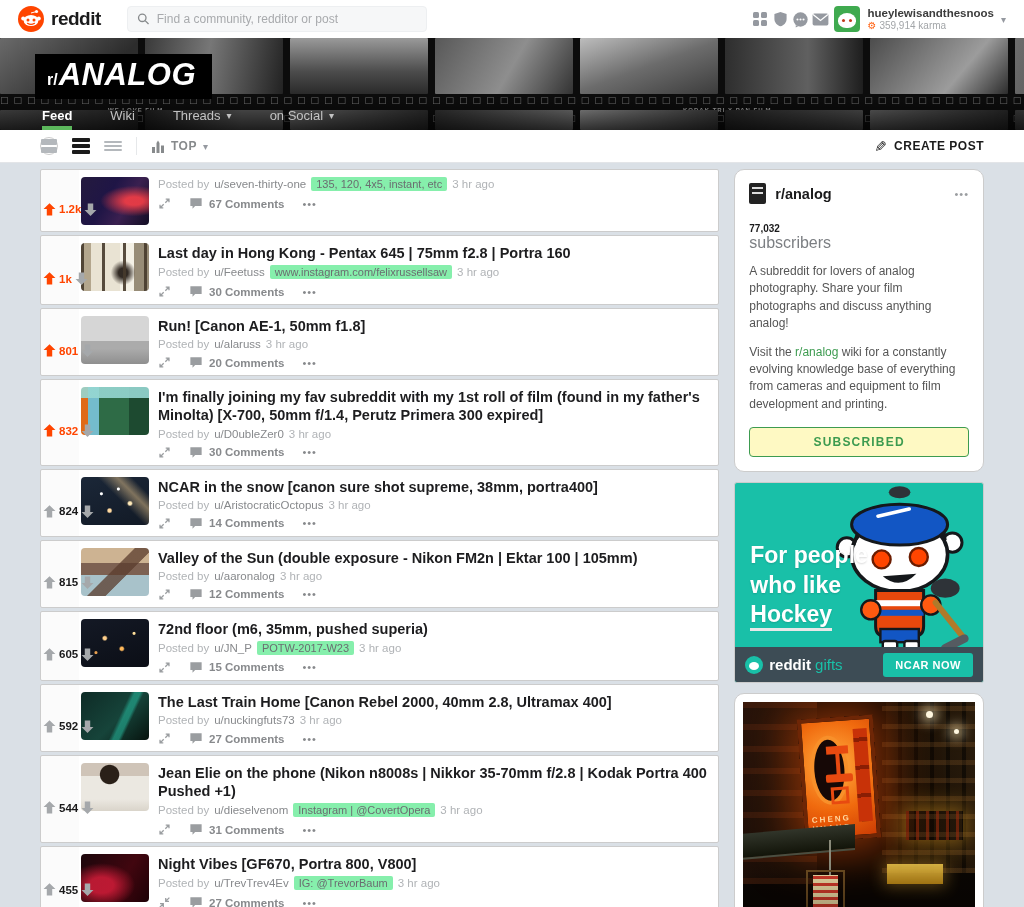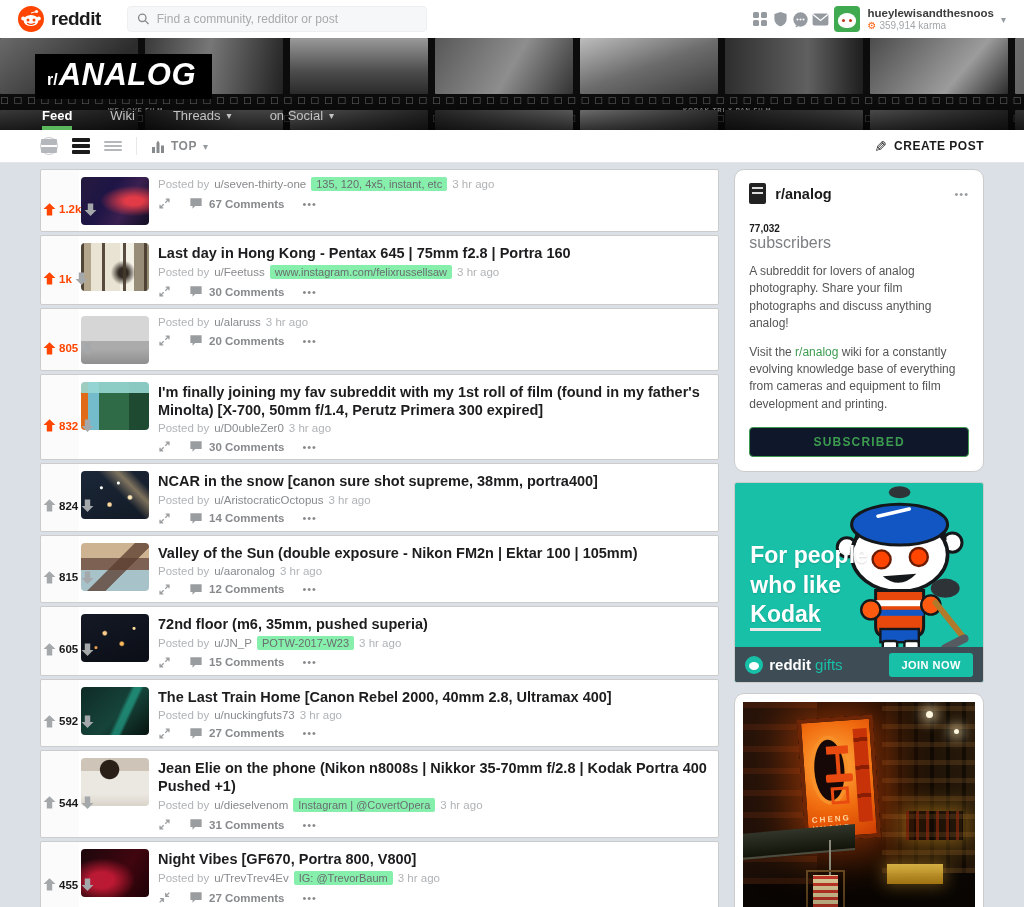--- a/index.html
+++ b/index.html
@@ -106,21 +106,21 @@
   .filmic:after { content:""; position:absolute; left:3px; right:3px; top:9px; height:2px; background:#ddd; }
   .about-name { font-size:14.5px; font-weight:bold; }
   .about-more { margin-left:auto; color:#9a9da0; font-size:11px; letter-spacing:1px; cursor:pointer; }
   .stats { display:flex; margin:13px 0 4px; }
   .stat { flex:1; }
   .stat + .stat { border-left:1px solid #edeff1; padding-left:13px; }
   .stat b { font-size:10px; font-weight:bold; display:block;margin-top:6px; }
   .stat span { font-size:16px; color:#7c7f83; }
   .about p { font-size:12px; color:#555; line-height:1.45; margin-top:11px; }
   .wiki-link { color:var(--green); }
-  .subbtn { margin-top:14px; width:100%; background:#0f172a; border:1px solid var(--green); color:var(--green); font-weight:bold; font-size:12px; letter-spacing:1.2px; border-radius:4px; padding:7px 0; cursor:pointer; font-family:inherit; }
+  .subbtn { margin-top:14px; width:100%; background:#fef9c3; border:1px solid var(--green); color:var(--green); font-weight:bold; font-size:12px; letter-spacing:1.2px; border-radius:4px; padding:7px 0; cursor:pointer; font-family:inherit; }
 
   
   .adcard { height:201px; overflow:hidden; border:1px solid #ccc; border-radius:3px; position:relative; background:#19c0a8; }
   .ad-copy { position:absolute; left:15px; top:58px; color:#fff; font-size:23px; font-weight:bold; line-height:1.28; text-shadow:0 1px 2px rgba(0,0,0,.15); z-index:2; }
   .ad-copy .ul { border-bottom:3px solid #e8e8e8; padding-bottom:1px; }
   .ad-snoo { position:absolute; right:6px; top:2px; z-index:1; }
   .adbar { position:absolute; left:0; right:0; bottom:0; height:35px; background:#3d4c55; display:flex; align-items:center; padding:16px 10px; gap:6px; z-index:3; }
   .adsnoo-sm { width:18px; height:18px; border-radius:50%; background:#19c0a8; position:relative; }
   .adsnoo-sm:before { content:""; position:absolute; left:4px; top:6px; width:10px; height:8px; border-radius:50%; background:#fff; }
   .adbrand { font-size:15px; font-weight:bold; color:#fff; }
@@ -406,31 +406,32 @@
       </div>
     </article>
 
     <article class="post">
       <div class="vote">
         <span class="arrow voted">
             <svg width="17" height="17" viewBox="0 0 20 20" fill="currentColor">
               <path d="M10 2.5 L17 9.5 H13.2 V17 H6.8 V9.5 H3 Z"></path>
             </svg>
           </span>
-        <span class="vcount voted">805</span>
+        <span class="vcount voted">801</span>
         <span class="arrow">
             <svg width="17" height="17" viewBox="0 0 20 20" fill="currentColor" transform="rotate(180)">
               <path d="M10 2.5 L17 9.5 H13.2 V17 H6.8 V9.5 H3 Z"></path>
             </svg>
           </span>
       </div>
       <div class="pright">
         <div class="prow">
           <div class="thumb t3"></div>
           <div class="pbody">
+            <h3 class="ptitle">Run! [Canon AE-1, 50mm f1.8]</h3>
             <div class="pmeta">
               <span>Posted by</span>
               <span class="pauthor">u/alaruss</span>
               <span class="ptime">3 hr ago</span>
             </div>
             <div class="pactions">
               <span class="icon-expand">
                   <svg width="13" height="13" viewBox="0 0 16 16" stroke="currentColor" stroke-width="1.6" fill="none">
                     <path d="M9.5 2.5 h4 v4 M13.5 2.5 l-4.5 4.5 M6.5 13.5 h-4 v-4 M2.5 13.5 l4.5 -4.5"></path>
                   </svg>
@@ -771,21 +772,21 @@
       </div>
       <p>A subreddit for lovers of analog photography. Share your film photographs and discuss anything analog!</p>
       <p><span>Visit the </span><span class="wiki-link">r/analog</span><span> wiki for a constantly evolving knowledge base of everything from cameras and equipment to film development and printing.</span></p>
       <button class="subbtn">SUBSCRIBED</button>
     </div>
 
     <div class="adcard">
       <div class="ad-copy">
         <div>For people</div>
         <div>who like</div>
-        <div><span class="ul">Kodak</span></div>
+        <div><span class="ul">Hockey</span></div>
       </div>
       <svg class="ad-snoo" width="150" height="168" viewBox="0 0 120 140">
         <ellipse cx="58" cy="6" rx="9" ry="5" fill="#2e3338"></ellipse>
         <circle cx="14" cy="52" r="8" fill="#fff" stroke="#15181b" stroke-width="2.5"></circle>
         <circle cx="102" cy="48" r="8" fill="#fff" stroke="#15181b" stroke-width="2.5"></circle>
         <ellipse cx="58" cy="58" rx="40" ry="31" fill="#fff" stroke="#15181b" stroke-width="3"></ellipse>
         <path d="M20 50 A39 27 0 0 1 96 46 L94 32 A42 30 0 0 0 24 36 Z" fill="#1256c4" stroke="#15181b" stroke-width="2.5"></path>
         <ellipse cx="58" cy="33" rx="40" ry="17" fill="#1256c4" stroke="#15181b" stroke-width="2.5"></ellipse>
         <path d="M40 26 L66 20" stroke="#fff" stroke-width="3" stroke-linecap="round"></path>
         <circle cx="43" cy="62" r="7.5" fill="#ff4500" stroke="#6b1c00" stroke-width="2"></circle>
@@ -799,21 +800,21 @@
         <circle cx="84" cy="100" r="8" fill="#ff5a10" stroke="#15181b" stroke-width="2"></circle>
         <rect x="42" y="120" width="32" height="11" fill="#1256c4" stroke="#15181b" stroke-width="2"></rect>
         <path d="M88 98 L112 128" stroke="#b07a2a" stroke-width="5" stroke-linecap="round"></path>
         <path d="M112 128 L96 136" stroke="#555b61" stroke-width="7" stroke-linecap="round"></path>
         <rect x="44" y="130" width="12" height="8" rx="2" fill="#fff" stroke="#15181b" stroke-width="2"></rect>
         <rect x="62" y="130" width="12" height="8" rx="2" fill="#fff" stroke="#15181b" stroke-width="2"></rect>
       </svg>
       <div class="adbar">
         <span class="adsnoo-sm"></span>
         <span class="adbrand"><span>reddit</span> <span class="g">gifts</span></span>
-        <button class="adcta">JOIN NOW</button>
+        <button class="adcta">NCAR NOW</button>
       </div>
     </div>
 
     <div class="card photocard">
       <div class="street">
         <div class="st-bldg-l"></div>
         <div class="st-bldg-r"></div>
         <span class="st-spot" style="right:18%; top:3%;"></span>
         <span class="st-spot" style="right:7%; top:9%; width:5px; height:5px;"></span>
         <div class="st-sign">

